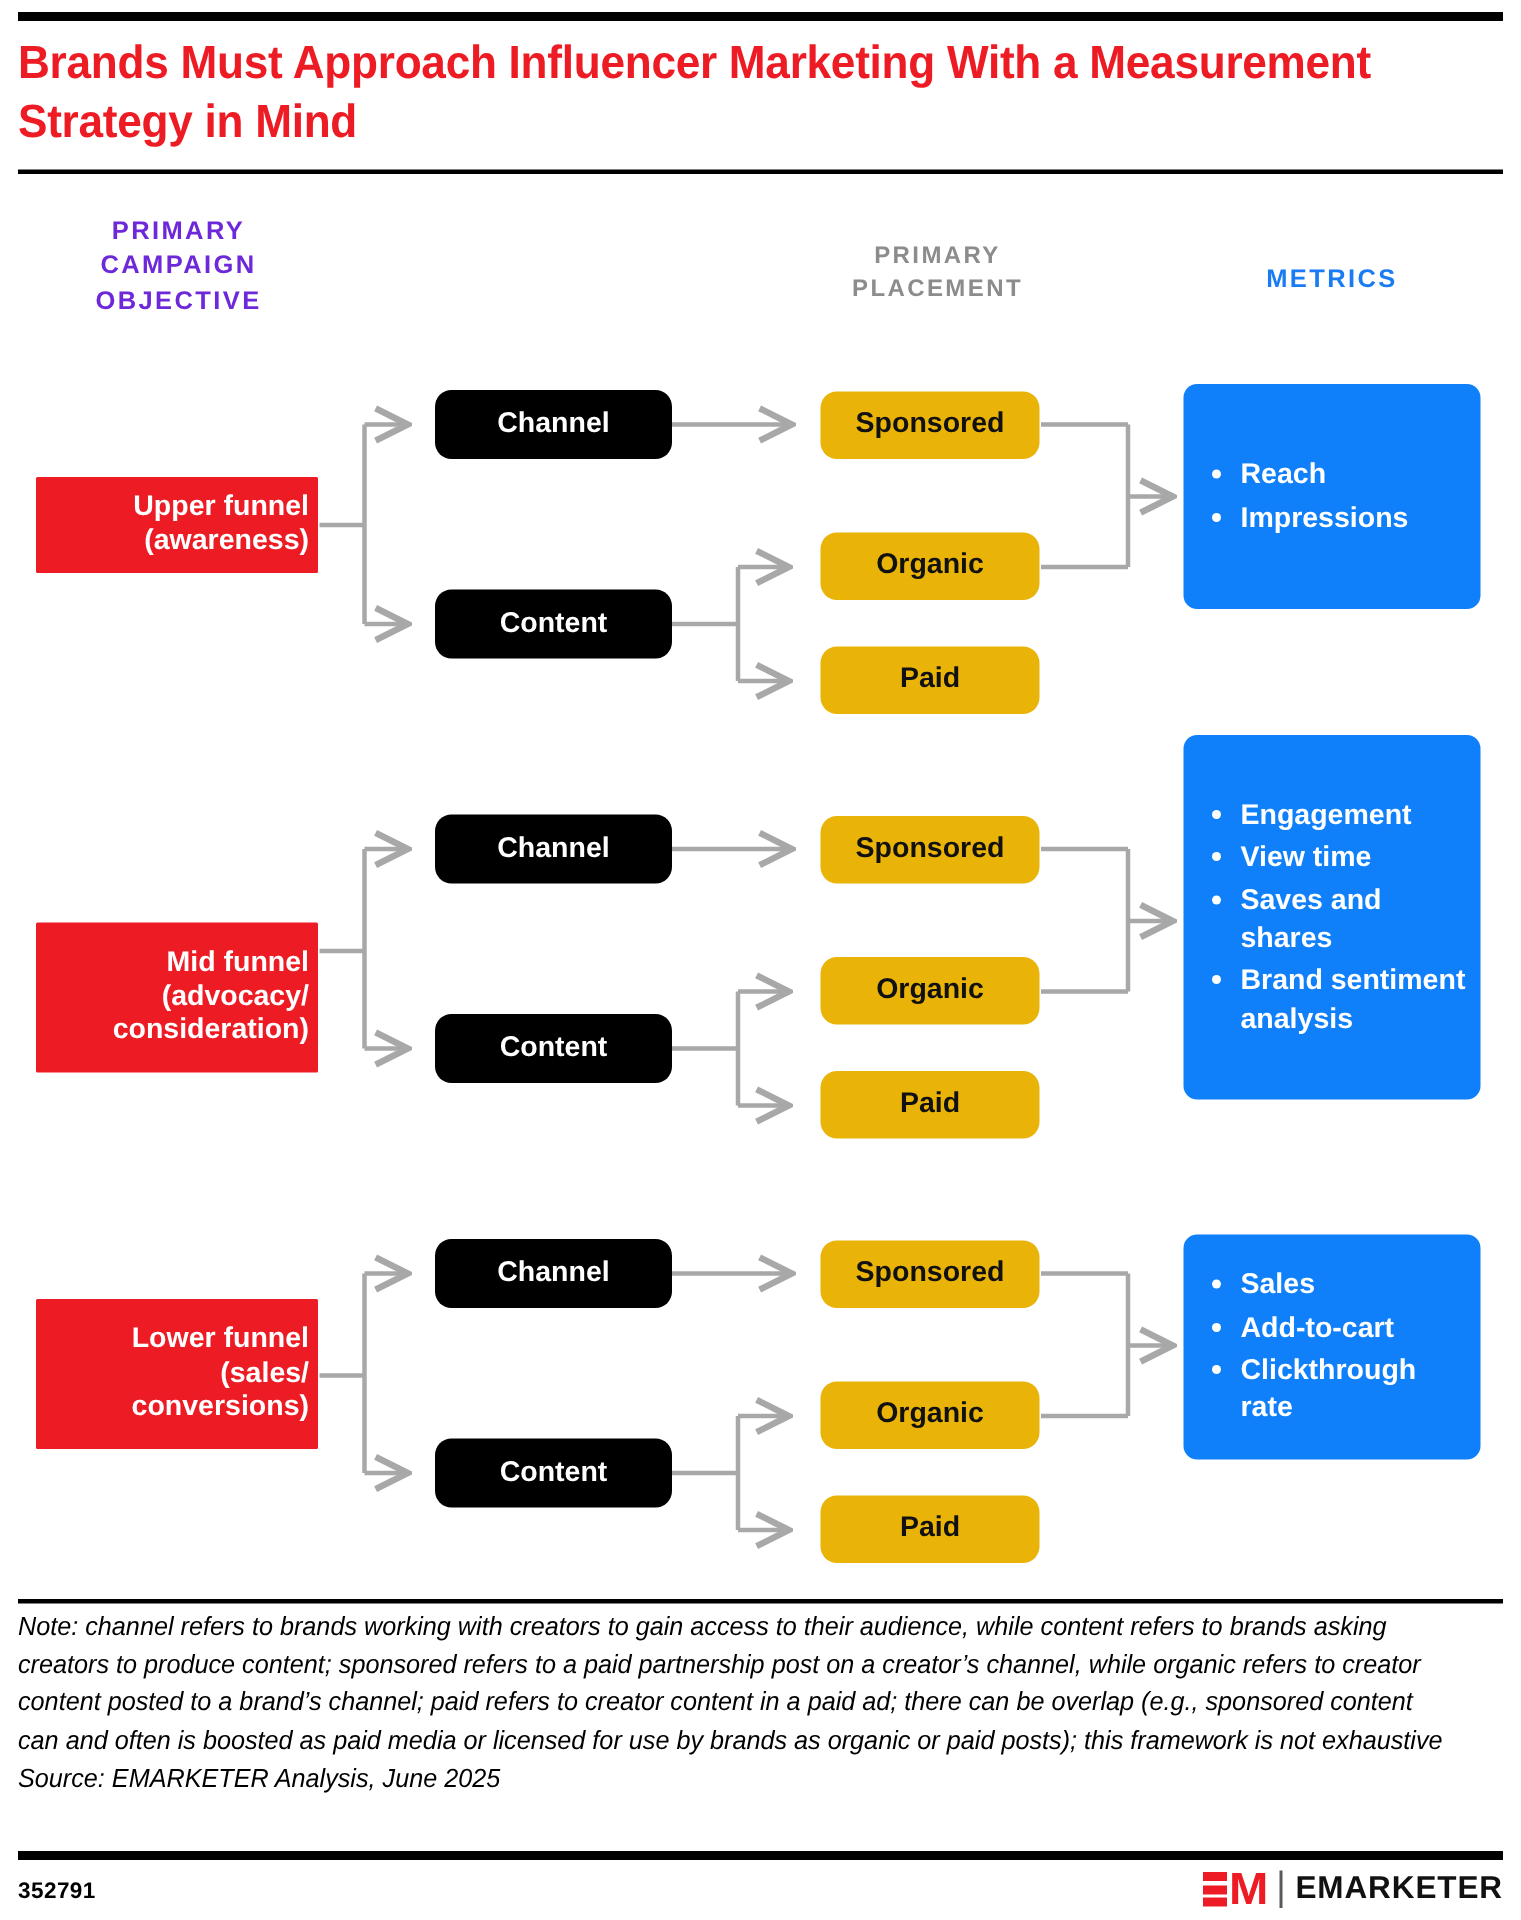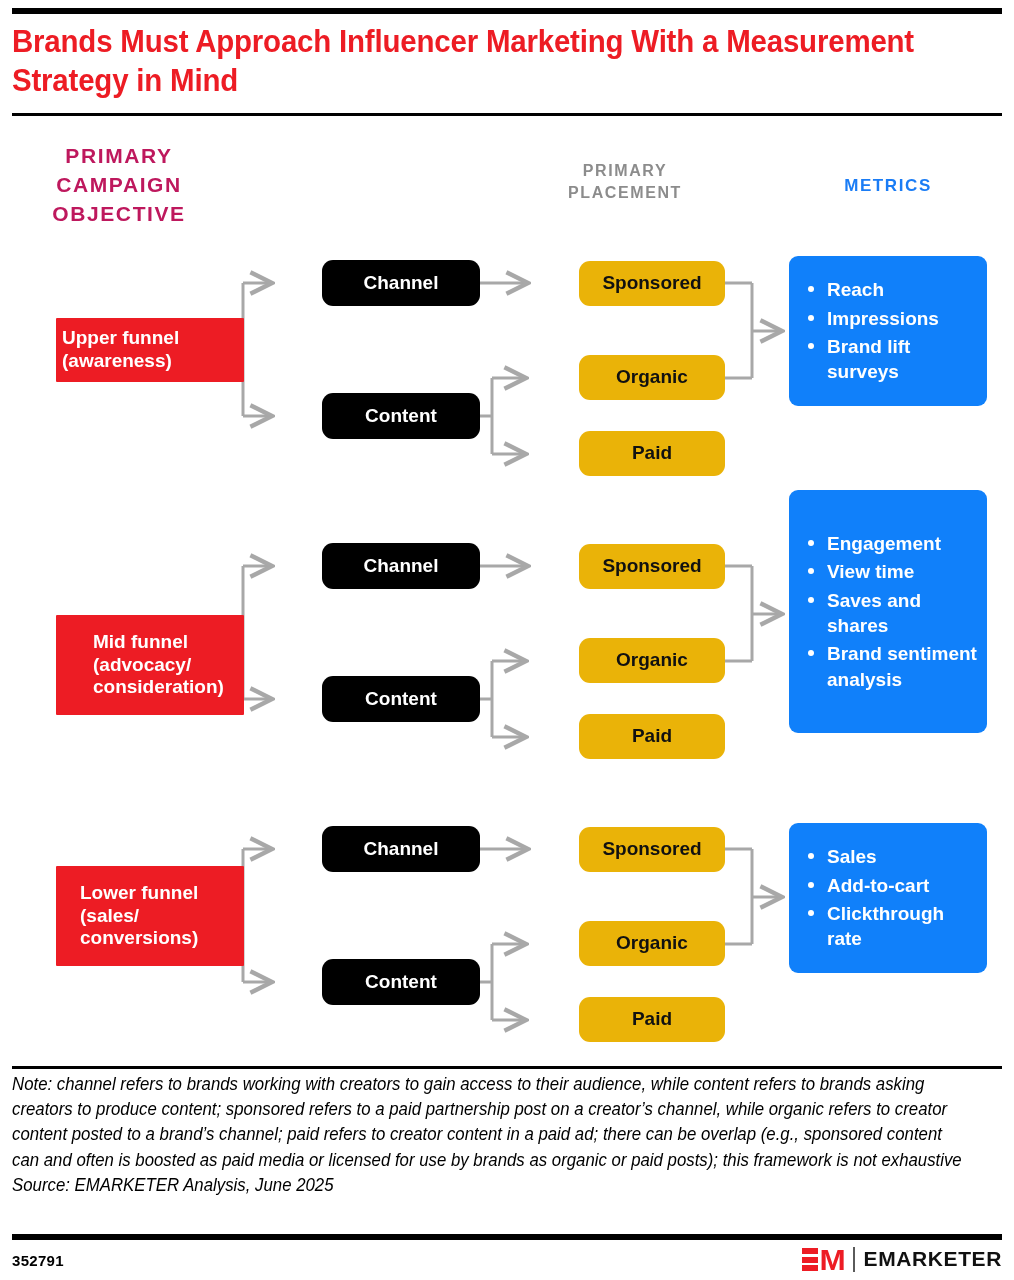--- a/index.html
+++ b/index.html
@@ -58,21 +58,21 @@
   
   .col-head {
     position: absolute;
     font-weight: bold;
     letter-spacing: 1.6px;
     line-height: 1.38;
     text-align: center;
   }
   #head-objective {
     left: 24px; top: 142px; width: 190px;
-    color: #be185d; font-size: 21px;
+    color: #6d28d9; font-size: 17px;
   }
   #head-type {
     left: 276px; top: 142px; width: 190px;
     color: #1A1A1A; font-size: 17px;
   }
   #head-placement {
     left: 530px; top: 160px; width: 190px;
     color: #8C8C8C; font-size: 16px;
   }
   #head-metrics {
@@ -88,24 +88,23 @@
     pointer-events: none;
   }
 
   
   .node {
     position: absolute;
     box-sizing: border-box;
     display: flex;
     align-items: center;
     justify-content: center;
-    text-align: left;
+    text-align: right;
     font-weight: bold;
     line-height: 1.2;
-    margin-left: 32px;
   }
   .node.objective {
     background: #ED1C24;
     color: #ffffff;
     border-radius: 1px;
     font-size: 19px;
     padding: 4px 6px;
   }
   .node.type {
     background: #000000;
@@ -308,21 +307,20 @@
   <div class="node type" style="left:290px; top:393px; width:158px; height:46px;">Content</div>
 
   <div class="node placement" style="left:547px; top:261px; width:146px; height:45px;">Sponsored</div>
   <div class="node placement" style="left:547px; top:355px; width:146px; height:45px;">Organic</div>
   <div class="node placement" style="left:547px; top:431px; width:146px; height:45px;">Paid</div>
 
   <div class="metrics-box" style="left:789px; top:256px; width:198px; height:150px;">
     <ul>
       <li>Reach</li>
       <li>Impressions</li>
-      <li>Brand lift surveys</li>
     </ul>
   </div>
 
   <div class="node objective" style="left:24px; top:615px; width:188px; height:100px;padding-left:37px;">Mid funnel (advocacy/ consideration)</div>
 
   <div class="node type" style="left:290px; top:543px; width:158px; height:46px;">Channel</div>
   <div class="node type" style="left:290px; top:676px; width:158px; height:46px;">Content</div>
 
   <div class="node placement" style="left:547px; top:544px; width:146px; height:45px;">Sponsored</div>
   <div class="node placement" style="left:547px; top:638px; width:146px; height:45px;">Organic</div>

